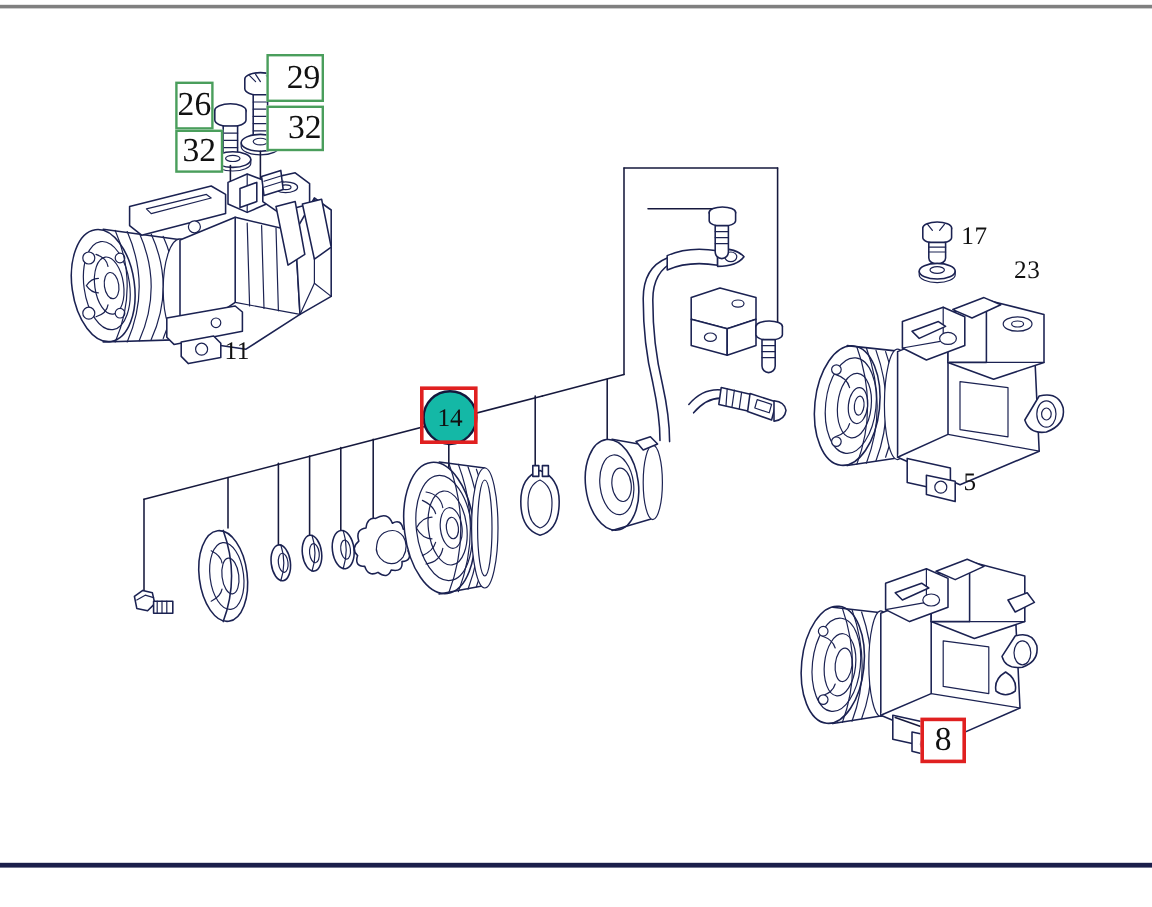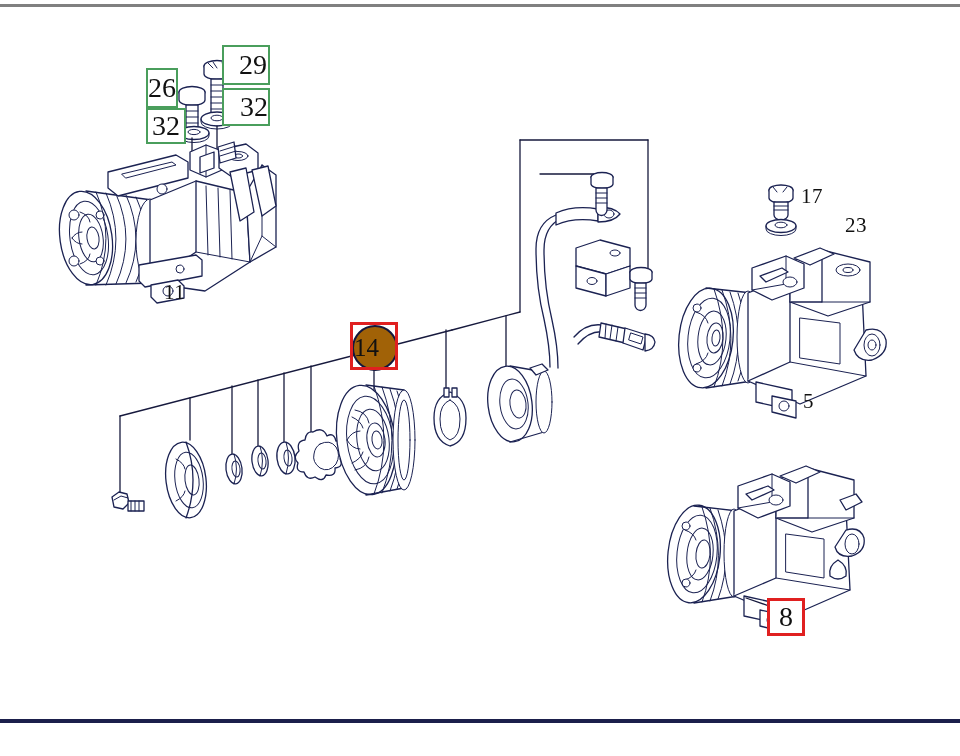--- a/index.html
+++ b/index.html
@@ -31,22 +31,22 @@
     position:absolute;display:flex;align-items:center;justify-content:center;
     font-family:"Liberation Serif", serif;
     font-size:28px;color:#111111;background:transparent;
     box-sizing:border-box;
   }
   .boxlbl.green{border:2px solid #4a9e5c;background:#ffffff;}
   .boxlbl.red{border:3px solid #e02020;background:#ffffff;}
   .boxlbl.redcircle{border:3px solid #e02020;background:transparent;}
   .circ{
     position:absolute;border:2px solid #14173c;border-radius:50%;
-    background:#a16207;display:flex;align-items:center;justify-content:flex-start;
-    font-family:"Liberation Serif", serif;font-size:25px;color:#111111;
+    background:#14b8a6;display:flex;align-items:center;justify-content:center;
+    font-family:"Liberation Serif", serif;font-size:21px;color:#111111;
     box-sizing:border-box;
   }
 </style>
 </head>
 <body>
 
 <div id="page">
 
   <div class="rule-top"></div>
   <div class="rule-bottom"></div>
@@ -370,21 +370,21 @@
   </div>
 
   <div class="boxlbl green" style="left:222px;top:88px;width:48px;height:38px;">
     <span style="margin-left:16px">32</span>
   </div>
 
   <div class="boxlbl green" style="left:146px;top:108px;width:40px;height:36px;">
     <span>32</span>
   </div>
 
-  <div class="lbl" style="left:164px;top:282px;">11</div>
+  <div class="lbl" style="left:187px;top:282px;">11</div>
 
   <div class="lbl" style="left:801px;top:186px;">17</div>
 
   <div class="lbl" style="left:801px;top:215px;margin-left:44px;">23</div>
 
   <div class="lbl" style="left:803px;top:391px;">5</div>
 
   <div class="circ" style="left:352px;top:325px;width:46px;height:46px;">
     <span>14</span>
   </div>

